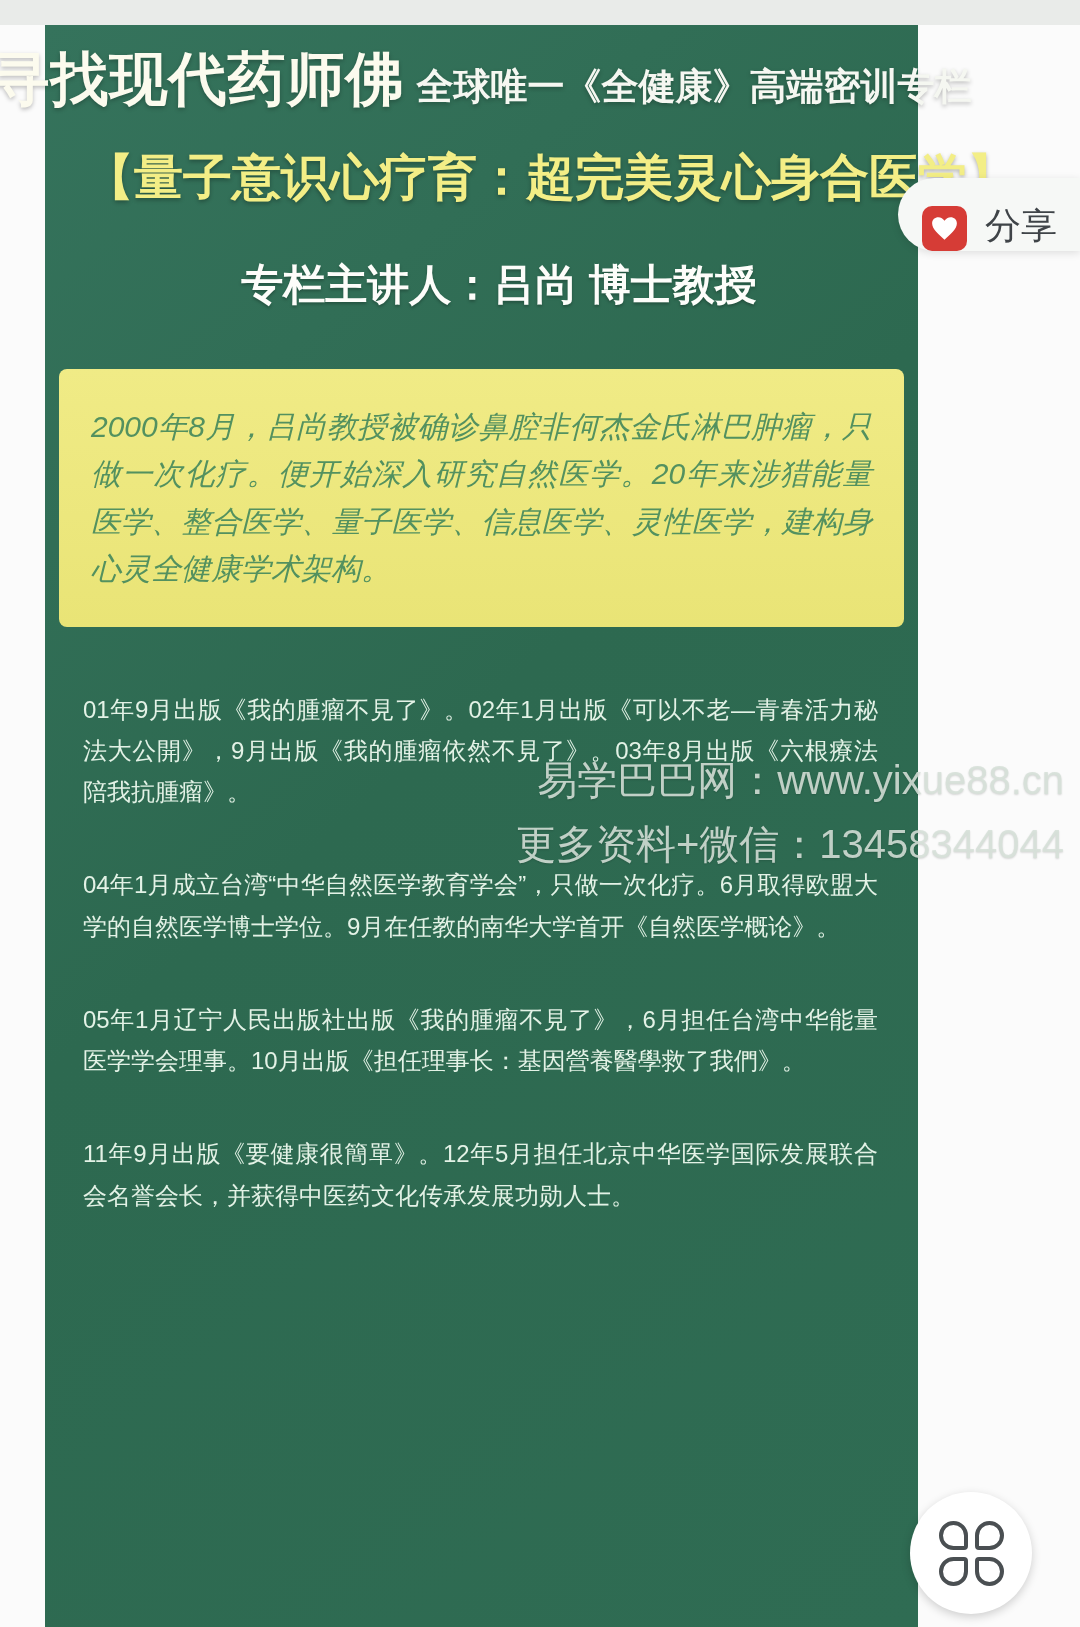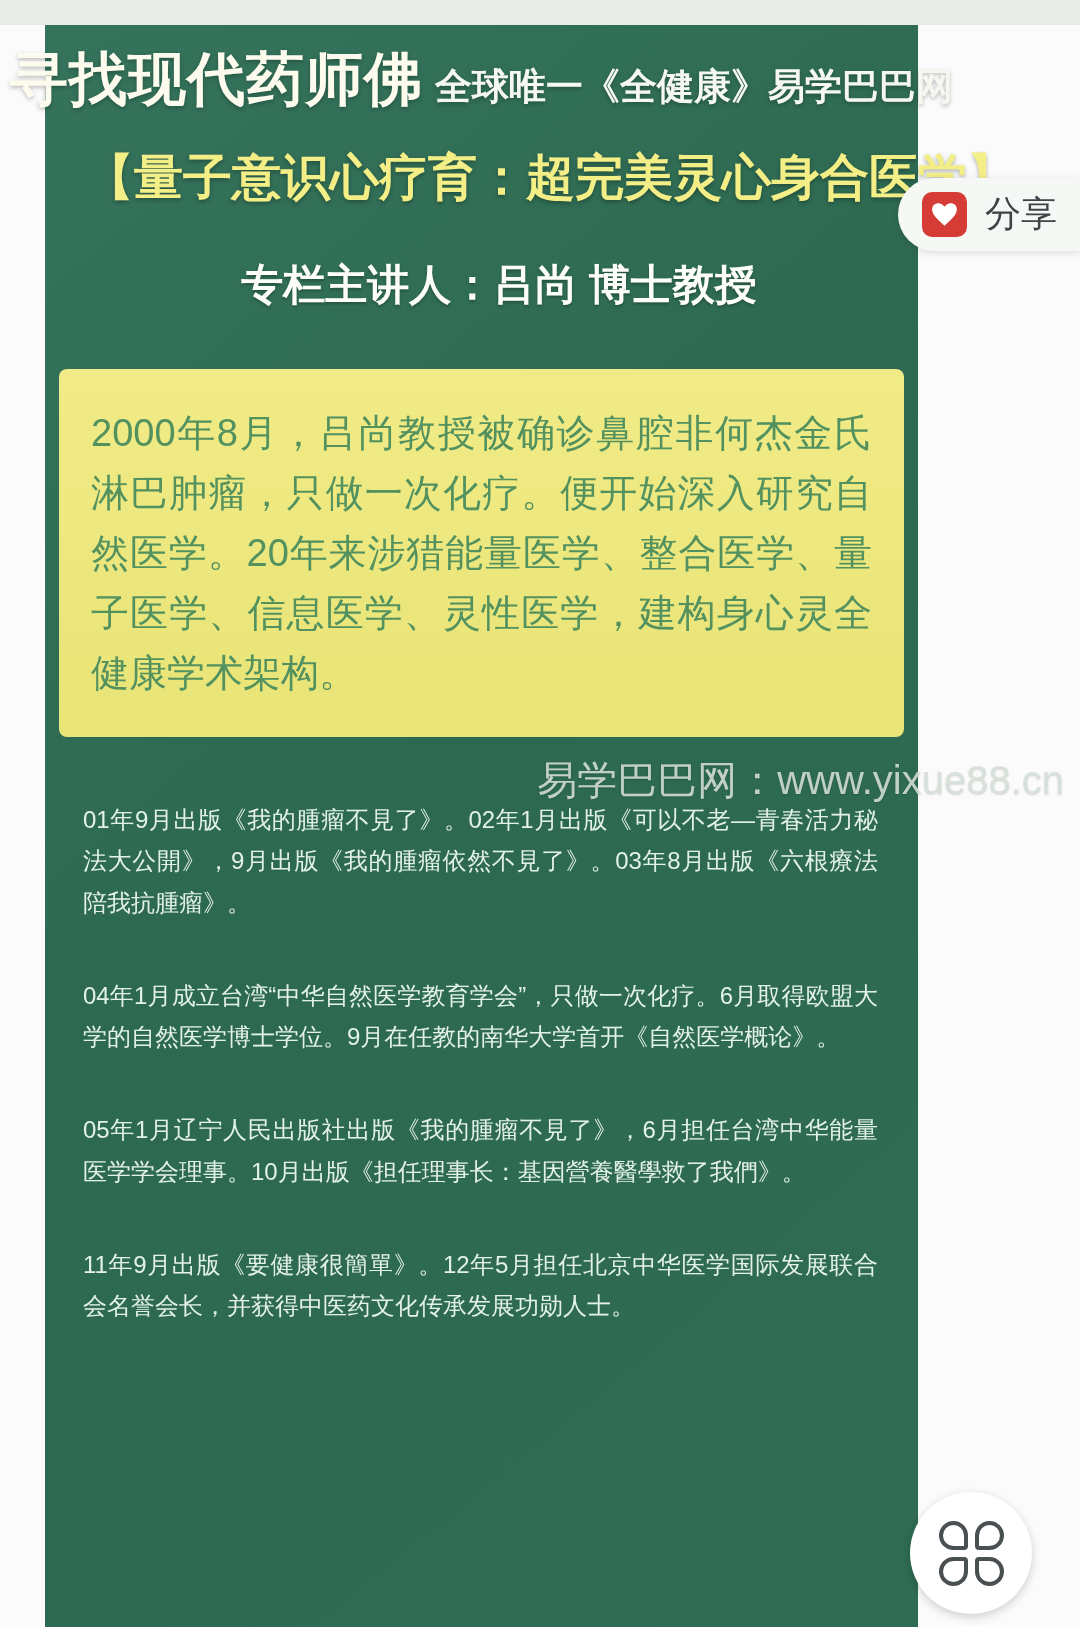--- a/index.html
+++ b/index.html
@@ -17,28 +17,28 @@
   .title-sub{font-size:37px;font-weight:bold;color:#f5f7f1;}
 
   .headline{margin-top:26px;text-align:center;font-size:49px;font-weight:bold;color:#f3ee86;
             text-shadow:0 2px 4px rgba(0,0,0,.3);white-space:nowrap;padding-left:40px;}
 
   .presenter{margin-top:46px;text-align:center;font-size:42px;font-weight:bold;color:#fdfdfa;
              text-shadow:0 2px 3px rgba(0,0,0,.25);padding-left:35px;}
 
   .intro-box{margin:56px auto 18px;width:781px;padding:34px 32px;border-radius:8px;
              background:linear-gradient(180deg,#f0eb86 0%,#e9e476 100%);
-             color:#53915f;font-size:38px;line-height:1.58;text-align:justify;}
+             color:#53915f;font-size:30px;line-height:1.58;text-align:justify;font-style:italic;}
 
   .bio{margin-top:62px;padding:0 40px 0 34px;}
   .bio p{margin:0 0 52px 4px;color:#e3f2e6;font-size:24px;line-height:1.72;text-align:justify;}
 
   .share-pill{position:absolute;left:898px;top:178px;width:182px;height:73px;
               background:#f6f8f6;border-radius:40px 0 0 40px;
-              display:flex;align-items:center;gap:18px;padding-left:24px;box-sizing:border-box;
+              display:flex;align-items:flex-end;gap:18px;padding-left:24px;box-sizing:border-box;
               box-shadow:0 2px 8px rgba(0,0,0,.12);cursor:pointer;z-index:5;}
   .share-icn{width:45px;height:45px;border-radius:10px;background:#d63c36;flex:0 0 auto;
              display:flex;align-items:center;justify-content:center;}
   .share-label{font-size:36px;color:#3f4448;}
 
   .watermark{position:absolute;right:16px;top:748px;text-align:right;z-index:4;
              color:rgba(214,224,216,.88);font-size:40px;line-height:1.6;
              text-shadow:0 1px 2px rgba(0,0,0,.15);pointer-events:none;}
 
   .fab{position:absolute;left:910px;top:1492px;width:122px;height:122px;border-radius:50%;
@@ -55,21 +55,21 @@
 <body>
 
 <div id="screen">
 
   <div class="topbar"></div>
 
   <div class="panel">
 
     <div class="hdr-row">
       <span class="title-main">寻找现代药师佛</span>
-      <span class="title-sub">全球唯一《全健康》易学巴巴网</span>
+      <span class="title-sub">全球唯一《全健康》高端密训专栏</span>
     </div>
 
     <div class="headline">【量子意识心疗育：超完美灵心身合医学】</div>
 
     <div class="presenter">专栏主讲人：吕尚 博士教授</div>
 
     <div class="intro-box">
       <span>2000年8月，吕尚教授被确诊鼻腔非何杰金氏淋巴肿瘤，只做一次化疗。便开始深入研究自然医学。20年来涉猎能量医学、整合医学、量子医学、信息医学、灵性医学，建构身心灵全健康学术架构。</span>
     </div>
 
@@ -86,20 +86,21 @@
     <span class="share-icn">
       <svg width="27" height="25" viewBox="0 0 24 22">
         <path d="M12 21 C7 16 1 11.5 1 6.5 C1 3 3.6 1 6.5 1 C8.7 1 10.9 2.3 12 4.2 C13.1 2.3 15.3 1 17.5 1 C20.4 1 23 3 23 6.5 C23 11.5 17 16 12 21 Z" fill="#ffffff"></path>
       </svg>
     </span>
     <span class="share-label">分享</span>
   </div>
 
   <div class="watermark">
     <div>易学巴巴网：www.yixue88.cn</div>
+    <div>更多资料+微信：13458344044</div>
   </div>
 
   <div class="fab">
     <span class="clover">
       <span class="petal p-tl"></span>
       <span class="petal p-tr"></span>
       <span class="petal p-bl"></span>
       <span class="petal p-br"></span>
     </span>
   </div>

